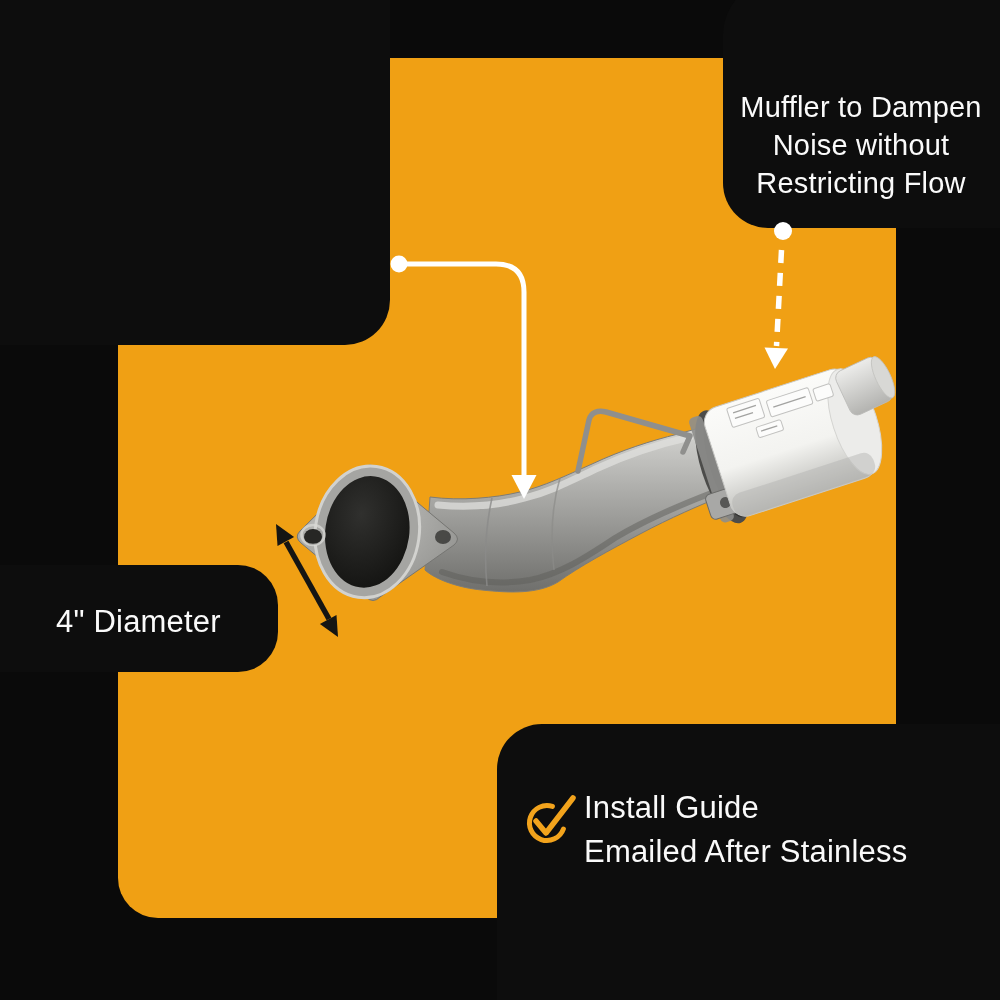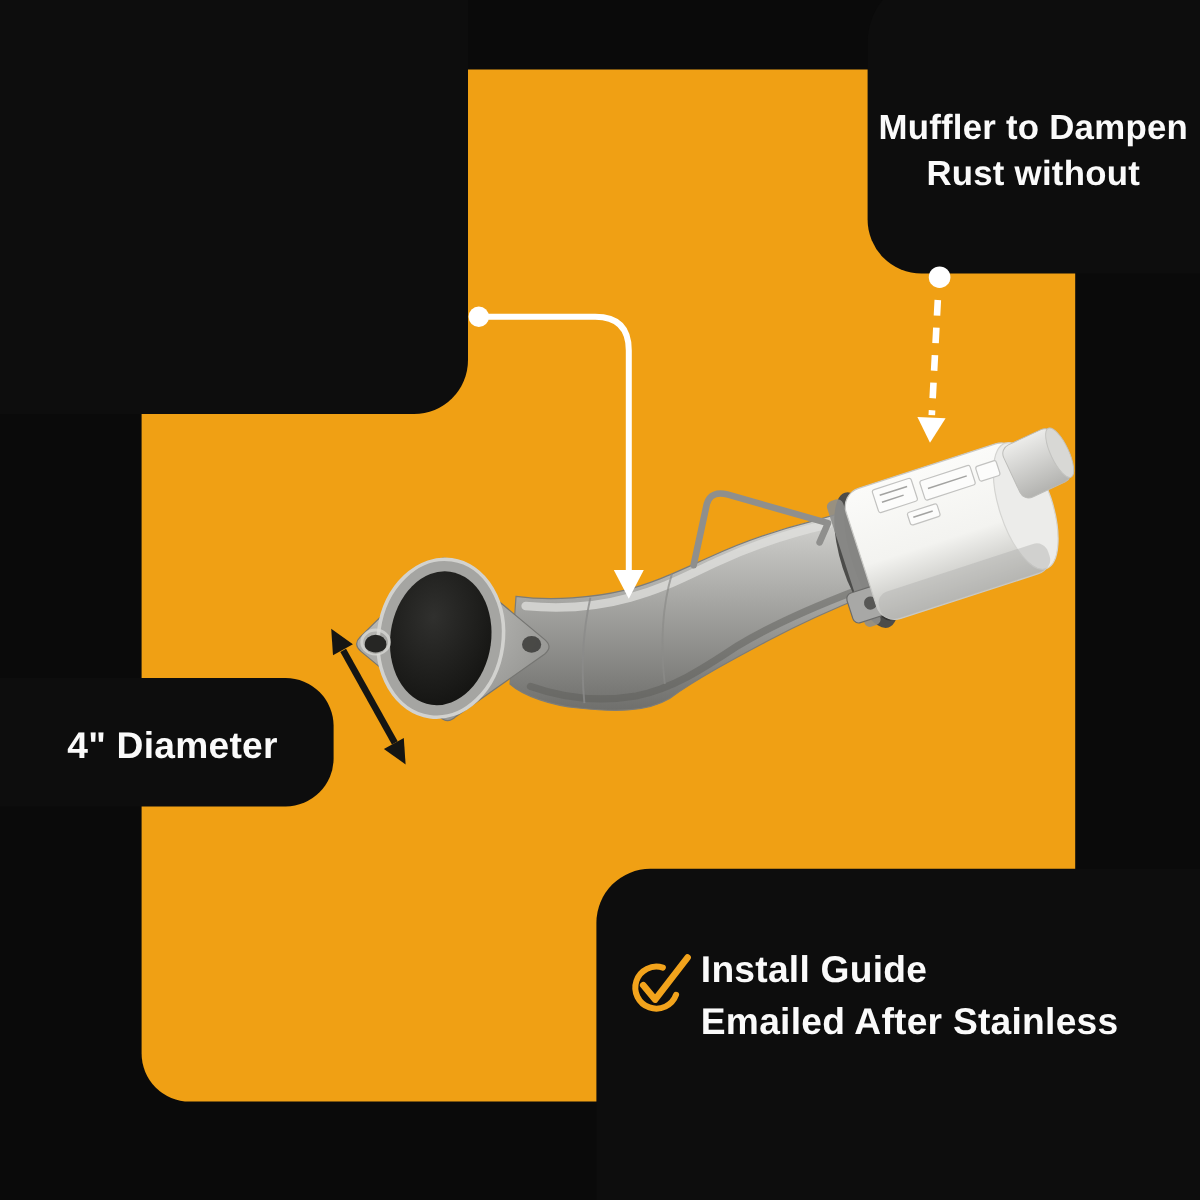--- a/index.html
+++ b/index.html
@@ -27,21 +27,21 @@
   }
   .panel{position:absolute;background:var(--panel,#0d0d0d);z-index:2;}
   .panel-top-left{left:-60px;top:-60px;width:450px;height:405px;border-radius:0 0 45px 0;}
   .panel-top-right{left:723px;top:-20px;width:300px;height:248px;border-radius:55px 0 0 45px;}
   .panel-diameter{left:-40px;top:565px;width:318px;height:107px;border-radius:0 40px 40px 0;}
   .panel-install{left:497px;top:724px;width:560px;height:330px;border-radius:45px 0 0 0;}
   .overlay-svg{position:absolute;left:0;top:0;z-index:3;}
   .note{
     position:absolute;z-index:4;
     color:var(--text,#fafafa);
-    font-weight:700;
+    font-weight:400;
     letter-spacing:.2px;
   }
   .note-muffler{left:722px;top:88px;width:278px;text-align:center;font-size:29px;line-height:38px;white-space:nowrap;}
   .note-material{left:118px;top:206px;font-size:33px;line-height:43px;}
   .note-diameter{left:56px;top:602px;font-size:31px;line-height:40px;}
   .note-install{left:584px;top:786px;font-size:31px;line-height:44px;}
   .note div{white-space:nowrap;}
 </style>
 </head>
 <body>
@@ -160,21 +160,22 @@
   </g>
 
   <g stroke="var(--check-accent,#f2a31c)" fill="none" stroke-linecap="round" stroke-linejoin="round">
     <path d="M 563.4 829 A 17.5 17.5 0 1 1 552.4 806.4" stroke-width="5"></path>
     <path d="M 536 821 L 546 833 L 573 798" stroke-width="5.5"></path>
   </g>
 </svg>
 
 <div class="note note-muffler">
   <div>Muffler to Dampen</div>
-  <div>Rust without</div>
+  <div>Noise without</div>
+  <div>Restricting Flow</div>
 </div>
 
 <div class="note note-material">
 </div>
 
 <div class="note note-diameter">
   <div>4" Diameter</div>
 </div>
 
 <div class="note note-install">

